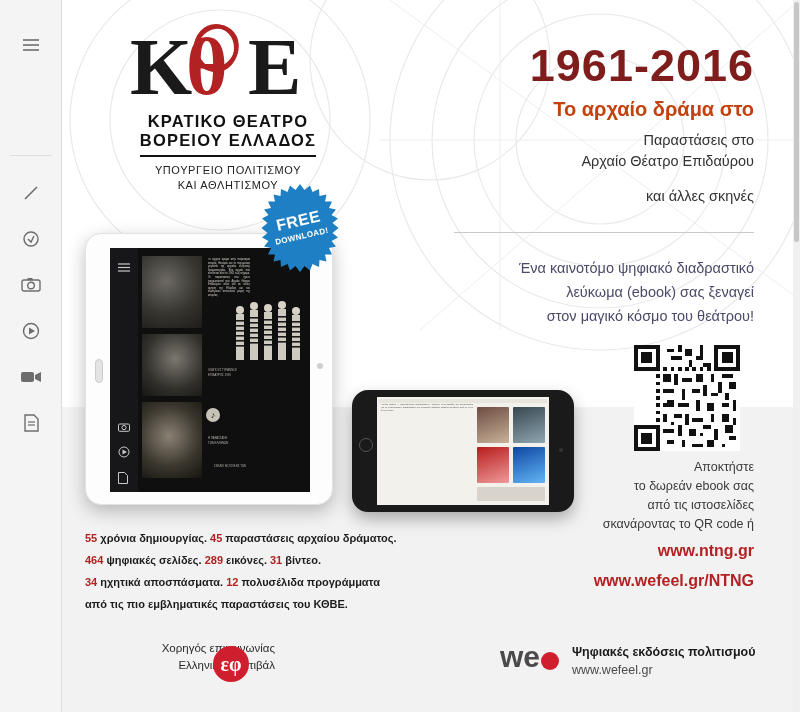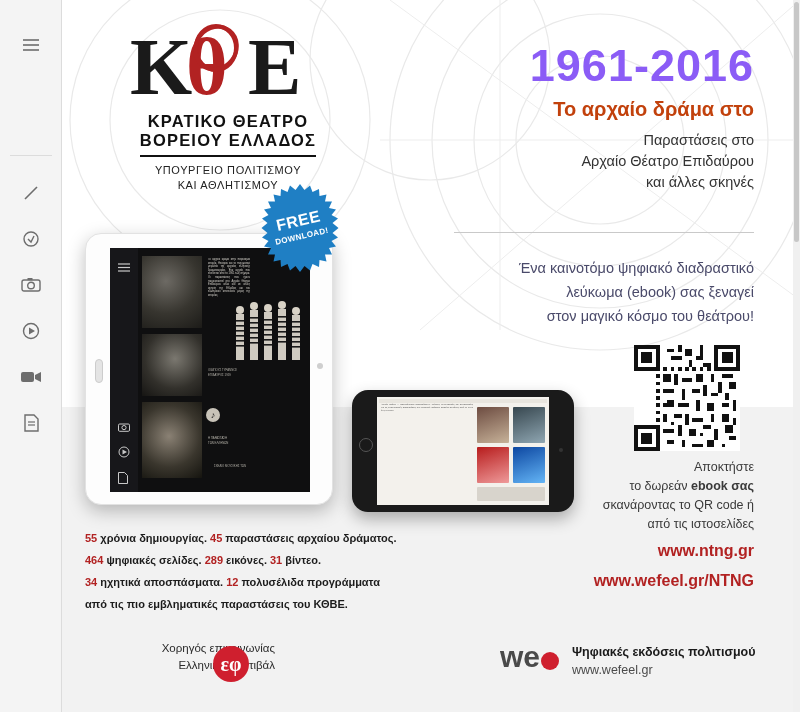--- a/index.html
+++ b/index.html
@@ -71,21 +71,21 @@
     font-size: 11px; letter-spacing: 0.6px; color: #222; margin-top: 6px;
     line-height: 15px;
   }
 
   
   .headline {
     position: absolute; right: 46px; top: 40px; width: 420px;
     text-align: right; z-index: 20;
   }
   .years {
-    font-size: 45px; font-weight: bold; color: #8b5cf6; letter-spacing: 1px;
+    font-size: 45px; font-weight: bold; color: #7f1d1d; letter-spacing: 1px;
     line-height: 52px;
   }
   .t1 {
     font-size: 20px; font-weight: bold; color: #c2410c; line-height: 27px;
     margin-top: 4px;
   }
   .t2 {
     font-size: 20px; font-weight: bold; color: #b22222; line-height: 27px;
   }
   .t3 { font-size: 14.5px; color: #333; line-height: 21px; margin-top: 7px; }
@@ -106,21 +106,21 @@
     position: absolute; left: 634px; top: 345px;
     width: 106px; height: 106px; z-index: 20;
   }
   .qr canvas, .qr svg { display: block; }
 
   .qr-text {
     position: absolute; right: 46px; top: 458px; width: 300px;
     text-align: right; z-index: 20;
     font-size: 12.5px; color: #3a3a3a; line-height: 19px;
   }
-  .qr-text b { font-weight: bold; }
+  .qr-text b { font-weight: normal; }
   .urls {
     position: absolute; right: 46px; top: 536px; width: 300px;
     text-align: right; z-index: 20;
   }
   .urls a, .urls div {
     display: block; font-size: 16px; font-weight: bold;
     color: #b22222; text-decoration: none; line-height: 30px;
   }
 
   
@@ -331,21 +331,21 @@
       <div>ΥΠΟΥΡΓΕΙΟ ΠΟΛΙΤΙΣΜΟΥ</div>
       <div>ΚΑΙ ΑΘΛΗΤΙΣΜΟΥ</div>
     </div>
   </div>
 
   <div class="headline">
     <div class="years">1961-2016</div>
     <div class="t1">Το αρχαίο δράμα στο</div>
     <div class="t3">Παραστάσεις στο</div>
     <div class="t3" style="margin-top:0">Αρχαίο Θέατρο Επιδαύρου</div>
-    <div class="t3" style="margin-top:0">και άλλες σκηνές</div>
+    <div class="t3" style="margin-top:14px">και άλλες σκηνές</div>
   </div>
 
   <div class="rule"></div>
 
   <div class="tagline">
     <div>Ένα καινοτόμο ψηφιακό διαδραστικό</div>
     <div>λεύκωμα (ebook) σας ξεναγεί</div>
     <div>στον μαγικό κόσμο του θεάτρου!</div>
   </div>
 
@@ -437,22 +437,22 @@
           <rect x="10" y="21" width="1" height="1"></rect>
         <rect x="18" y="24" width="1" height="1"></rect>
           <rect x="27" y="20" width="1" height="2"></rect>
       </g>
     </svg>
   </div>
 
   <div class="qr-text">
     <div>Αποκτήστε</div>
     <div><span>το δωρεάν </span><b>ebook σας</b></div>
+    <div>από τις ιστοσελίδες</div>
     <div>σκανάροντας το QR code ή</div>
-    <div>από τις ιστοσελίδες</div>
   </div>
 
   <div class="urls">
     <a href="#">www.ntng.gr</a>
     <a href="#">www.wefeel.gr/NTNG</a>
   </div>
 
   <div class="badge">
     <svg width="90" height="90" viewBox="0 0 90 90">
       <g transform="translate(45,45)">

